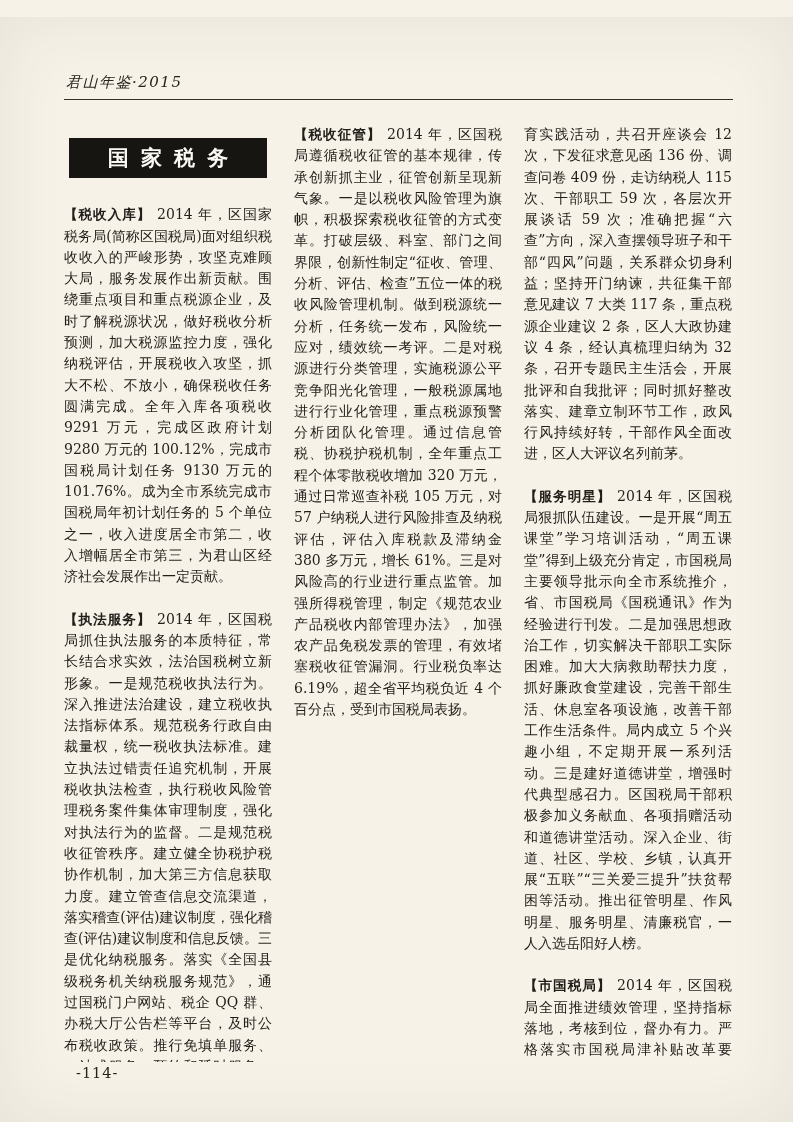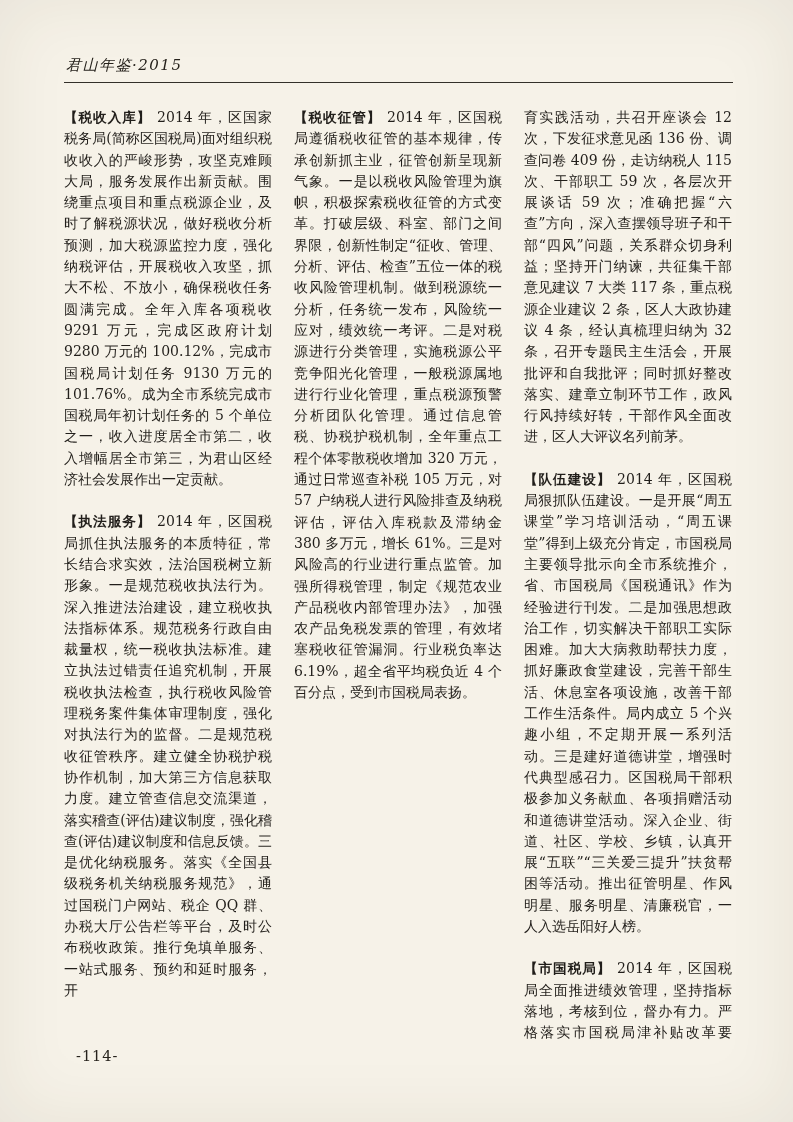--- a/index.html
+++ b/index.html
@@ -11,20 +11,21 @@
     font-family: "DejaVu Serif", "Liberation Serif", serif;
     color: #211e1a;
     position: relative;
     overflow: hidden;
   }
   .page {
     position: absolute;
     inset: 0;
     padding: 56px 60px 0 64px;
     box-shadow: inset 0 0 70px rgba(60,45,20,0.08);
+    margin-top: 17px;
   }
   .running-header {
     font-size: 15px;
     font-style: italic;
     letter-spacing: 1.5px;
     color: #26221c;
     padding-left: 2px;
     margin-bottom: 7px;
   }
   .header-rule {
@@ -80,32 +81,33 @@
 <body>
 
 <div class="page">
 
   <div class="running-header">君山年鉴·2015</div>
   <hr class="header-rule">
 
   <div class="columns">
 
     <div class="col">
+      <div class="title-box">国家税务</div>
       <p class="para"><span class="sec">【税收入库】 </span><span>2014 年，区国家税务局(简称区国税局)面对组织税收收入的严峻形势，攻坚克难顾大局，服务发展作出新贡献。围绕重点项目和重点税源企业，及时了解税源状况，做好税收分析预测，加大税源监控力度，强化纳税评估，开展税收入攻坚，抓大不松、不放小，确保税收任务圆满完成。全年入库各项税收 9291 万元，完成区政府计划 9280 万元的 100.12%，完成市国税局计划任务 9130 万元的 101.76%。成为全市系统完成市国税局年初计划任务的 5 个单位之一，收入进度居全市第二，收入增幅居全市第三，为君山区经济社会发展作出一定贡献。</span></p>
       <p class="para"><span class="sec">【执法服务】 </span><span>2014 年，区国税局抓住执法服务的本质特征，常长结合求实效，法治国税树立新形象。一是规范税收执法行为。深入推进法治建设，建立税收执法指标体系。规范税务行政自由裁量权，统一税收执法标准。建立执法过错责任追究机制，开展税收执法检查，执行税收风险管理税务案件集体审理制度，强化对执法行为的监督。二是规范税收征管秩序。建立健全协税护税协作机制，加大第三方信息获取力度。建立管查信息交流渠道，落实稽查(评估)建议制度，强化稽查(评估)建议制度和信息反馈。三是优化纳税服务。落实《全国县级税务机关纳税服务规范》，通过国税门户网站、税企 QQ 群、办税大厅公告栏等平台，及时公布税收政策。推行免填单服务、一站式服务、预约和延时服务，开</span></p>
     </div>
 
     <div class="col">
       <p class="para"><span class="sec">【税收征管】 </span><span>2014 年，区国税局遵循税收征管的基本规律，传承创新抓主业，征管创新呈现新气象。一是以税收风险管理为旗帜，积极探索税收征管的方式变革。打破层级、科室、部门之间界限，创新性制定“征收、管理、分析、评估、检查”五位一体的税收风险管理机制。做到税源统一分析，任务统一发布，风险统一应对，绩效统一考评。二是对税源进行分类管理，实施税源公平竞争阳光化管理，一般税源属地进行行业化管理，重点税源预警分析团队化管理。通过信息管税、协税护税机制，全年重点工程个体零散税收增加 320 万元，通过日常巡查补税 105 万元，对 57 户纳税人进行风险排查及纳税评估，评估入库税款及滞纳金 380 多万元，增长 61%。三是对风险高的行业进行重点监管。加强所得税管理，制定《规范农业产品税收内部管理办法》，加强农产品免税发票的管理，有效堵塞税收征管漏洞。行业税负率达 6.19%，超全省平均税负近 4 个百分点，受到市国税局表扬。</span></p>
       <p class="para"></p>
     </div>
 
     <div class="col">
       <p class="para"><span>育实践活动，共召开座谈会 12 次，下发征求意见函 136 份、调查问卷 409 份，走访纳税人 115 次、干部职工 59 次，各层次开展谈话 59 次；准确把握“六查”方向，深入查摆领导班子和干部“四风”问题，关系群众切身利益；坚持开门纳谏，共征集干部意见建议 7 大类 117 条，重点税源企业建议 2 条，区人大政协建议 4 条，经认真梳理归纳为 32 条，召开专题民主生活会，开展批评和自我批评；同时抓好整改落实、建章立制环节工作，政风行风持续好转，干部作风全面改进，区人大评议名列前茅。</span></p>
-      <p class="para"><span class="sec">【队伍建设】 </span><span>2014 年，区国税局狠抓队伍建设。一是开展“周五课堂”学习培训活动，“周五课堂”得到上级充分肯定，市国税局主要领导批示向全市系统推介，省、市国税局《国税通讯》作为经验进行刊发。二是加强思想政治工作，切实解决干部职工实际困难。加大大病救助帮扶力度，抓好廉政食堂建设，完善干部生活、休息室各项设施，改善干部工作生活条件。局内成立 5 个兴趣小组，不定期开展一系列活动。三是建好道德讲堂，增强时代典型感召力。区国税局干部积极参加义务献血、各项捐赠活动和道德讲堂活动。深入企业、街道、社区、学校、乡镇，认真开展“五联”“三关爱三提升”扶贫帮困等活动。推出征管明星、作风明星、服务明星、清廉税官，一人入选岳阳好人榜。</span></p>
+      <p class="para"><span class="sec">【服务明星】 </span><span>2014 年，区国税局狠抓队伍建设。一是开展“周五课堂”学习培训活动，“周五课堂”得到上级充分肯定，市国税局主要领导批示向全市系统推介，省、市国税局《国税通讯》作为经验进行刊发。二是加强思想政治工作，切实解决干部职工实际困难。加大大病救助帮扶力度，抓好廉政食堂建设，完善干部生活、休息室各项设施，改善干部工作生活条件。局内成立 5 个兴趣小组，不定期开展一系列活动。三是建好道德讲堂，增强时代典型感召力。区国税局干部积极参加义务献血、各项捐赠活动和道德讲堂活动。深入企业、街道、社区、学校、乡镇，认真开展“五联”“三关爱三提升”扶贫帮困等活动。推出征管明星、作风明星、服务明星、清廉税官，一人入选岳阳好人榜。</span></p>
       <p class="para"><span class="sec">【市国税局】 </span><span>2014 年，区国税局全面推进绩效管理，坚持指标落地，考核到位，督办有力。严格落实市国税局津补贴改革要求，规范津补贴发放，确保政策落实和队伍稳定。抓好机关院落建设，严格车辆</span></p>
     </div>
 
   </div>
 
   <div class="page-number">-114-</div>
 
 </div>
 
 </body></html>

